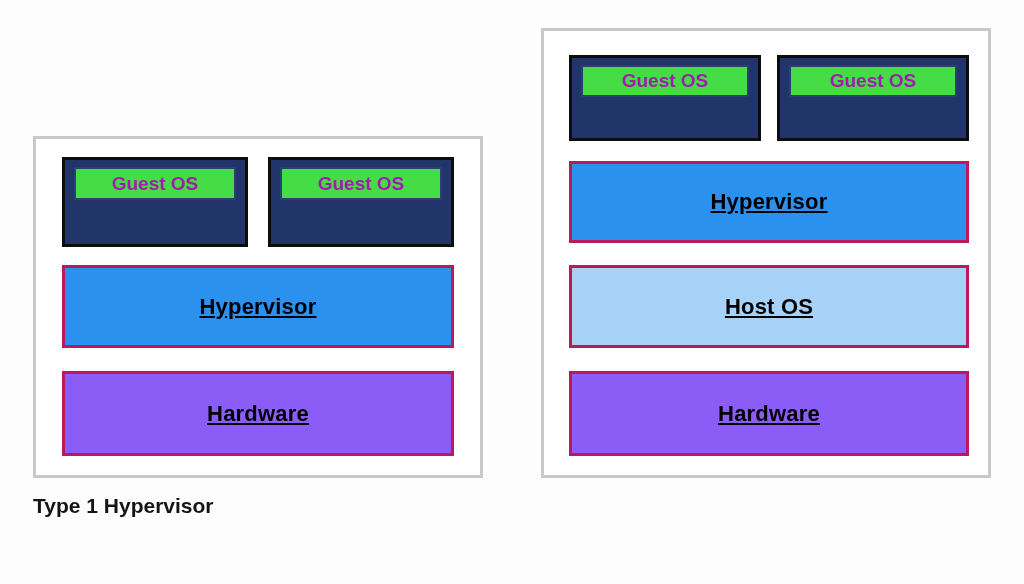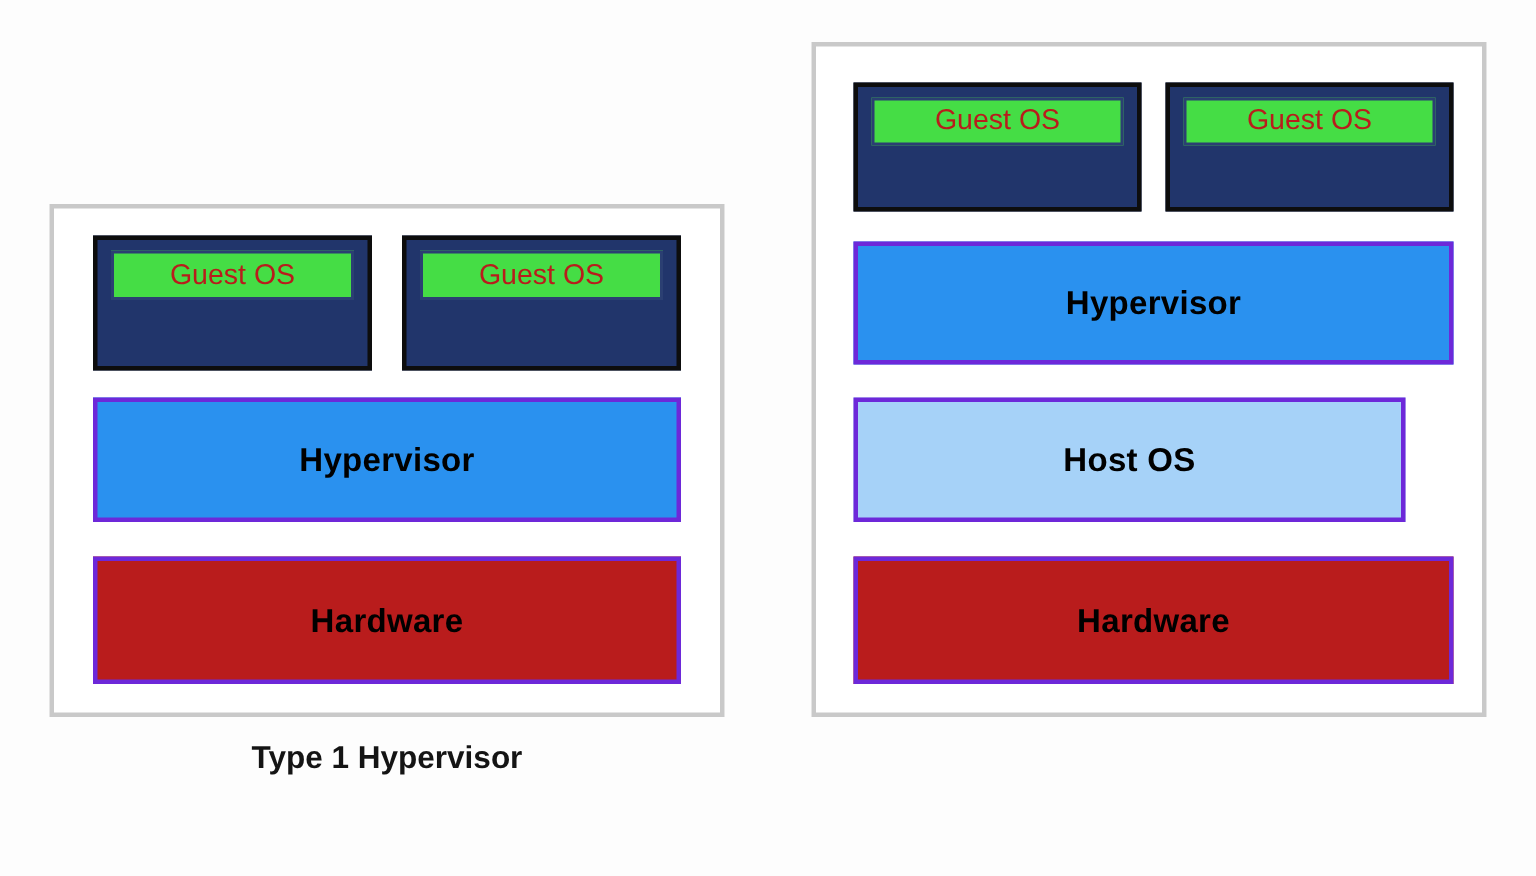--- a/index.html
+++ b/index.html
@@ -39,54 +39,55 @@
     left: 541px;
     top: 28px;
     width: 450px;
     height: 450px;
   }
 
   
   .layer {
     position: absolute;
     box-sizing: border-box;
-    border: 3px solid #6d28d9;
+    border: 3px solid #be185d;
     display: flex;
     align-items: center;
     justify-content: center;
     font-weight: bold;
     color: #000000;
     letter-spacing: 0.2px;
+    text-decoration: underline;
   }
   .layer-hypervisor {
     background: #2a91ef;
   }
   .layer-hostos {
     background: #a6d2f8;
   }
   .layer-hardware {
-    background: #b91c1c;
+    background: #8b5cf6;
   }
 
   
   .vm-box {
     position: absolute;
     box-sizing: border-box;
     border: 3px solid #0d0d0d;
     background: #21356b;
     display: flex;
     flex-direction: column;
     align-items: stretch;
   }
   .guest-os {
     background: #45dd45;
     border: 2px solid #2b3f72;
     box-sizing: border-box;
-    color: #b91c1c;
-    font-weight: normal;
+    color: #a21caf;
+    font-weight: bold;
     display: flex;
     align-items: center;
     justify-content: center;
     flex: none;
   }
   .vm-label {
     color: #ffffff;
     font-weight: bold;
     flex: 1 1 auto;
     display: flex;
@@ -108,27 +109,27 @@
 
   
   #t2-vm-left  { left: 569px; top: 55px; width: 192px; height: 86px; }
   #t2-vm-right { left: 777px; top: 55px; width: 192px; height: 86px; }
   #t2-vm-left  .guest-os,
   #t2-vm-right .guest-os { margin: 7px 9px 0 9px; height: 32px; font-size: 19px; }
   #t2-vm-left  .vm-label,
   #t2-vm-right .vm-label { font-size: 22px; padding-bottom: 3px; }
 
   #t2-hypervisor { left: 569px; top: 161px; width: 400px; height: 82px; font-size: 22px; }
-  #t2-hostos     { left: 569px; top: 265px; width: 368px; height: 83px; font-size: 22px; }
+  #t2-hostos     { left: 569px; top: 265px; width: 400px; height: 83px; font-size: 22px; }
   #t2-hardware   { left: 569px; top: 371px; width: 400px; height: 85px; font-size: 22px; }
 
   
   .caption {
     position: absolute;
-    text-align: center;
+    text-align: left;
     font-weight: bold;
     font-size: 21px;
     color: #141414;
     line-height: 1.38;
   }
   #caption-type1 { left: 33px;  top: 492px; width: 450px; }
   #caption-type2 { left: 541px; top: 492px; width: 450px; }
   .caption-line { display: block; }
 </style>
 </head>

